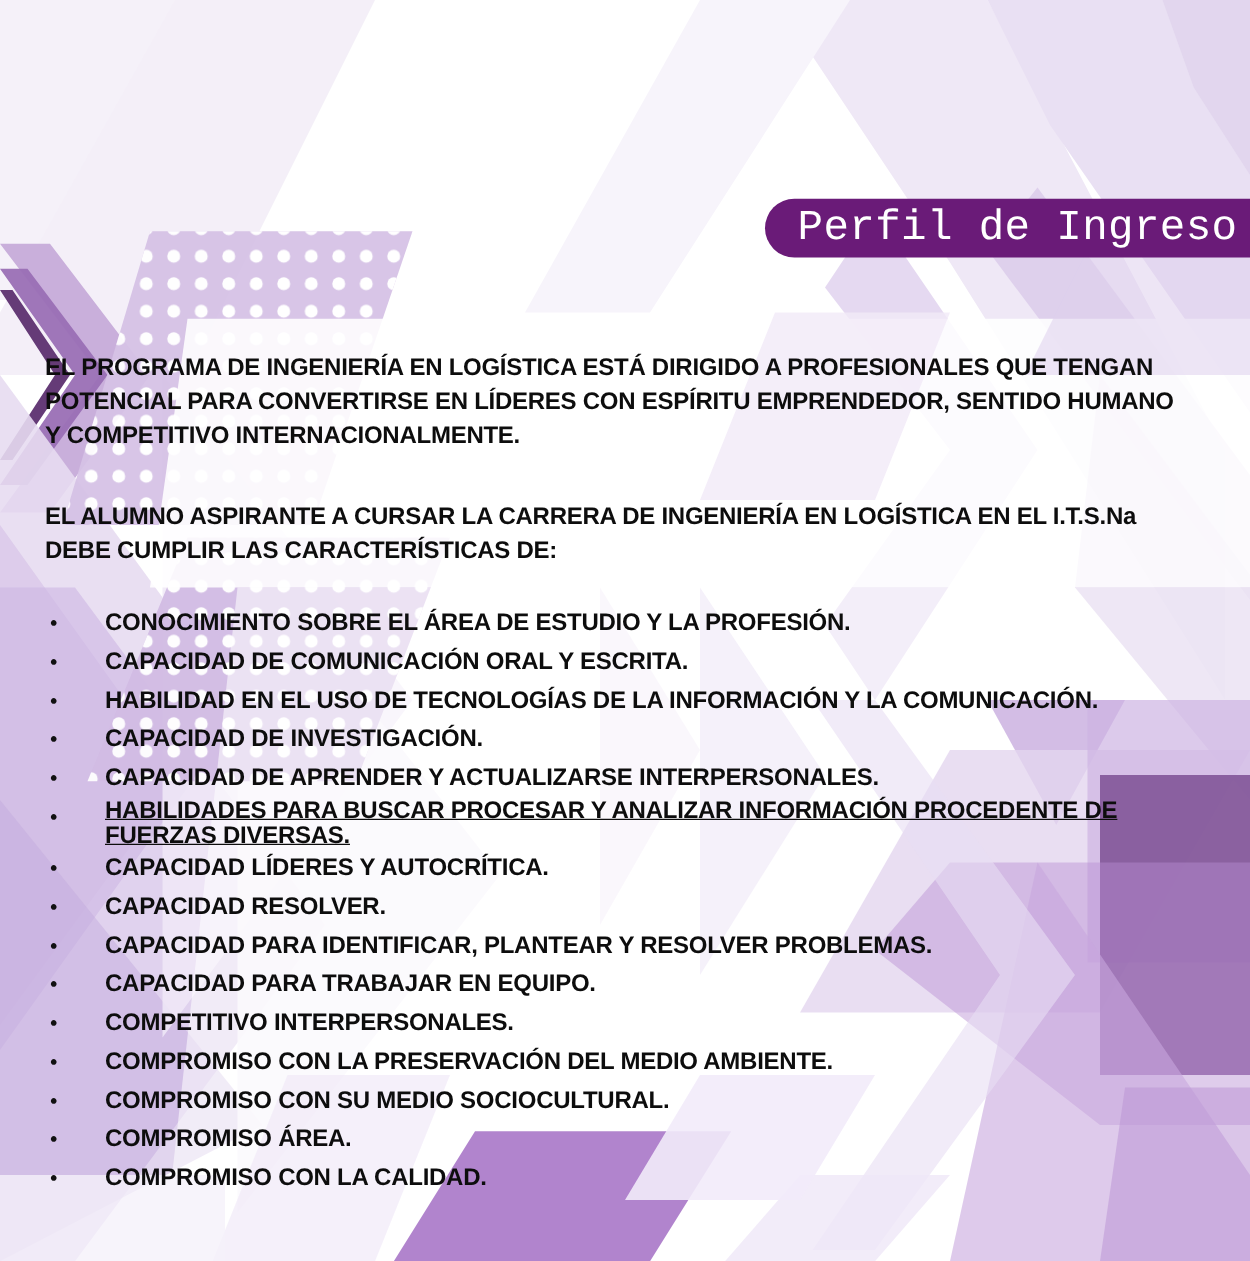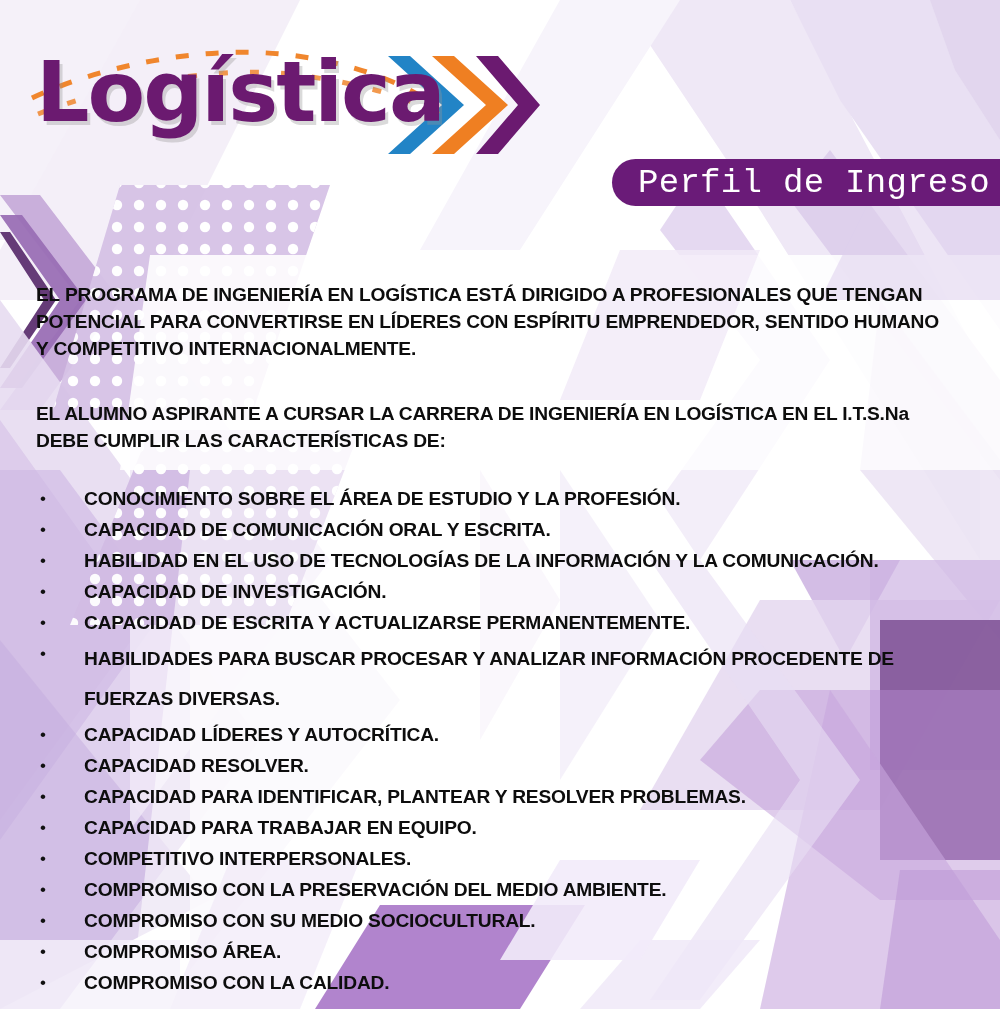--- a/index.html
+++ b/index.html
@@ -100,21 +100,21 @@
     flex:1 1 auto;
     font-family:"Liberation Sans","DejaVu Sans",sans-serif;
     font-weight:bold;
     font-size:19.2px;
     line-height:30px;
     color:#0d0d0d;
     letter-spacing:-0.2px;
     white-space:pre-line;
     margin-left:12px;
   }
-  .bullet-row.tall .bullet-text{line-height:40px;}
+  .bullet-row.tall .bullet-text{line-height:20px;text-decoration:underline;}
 </style>
 </head>
 <body>
 
 <div id="slide">
 
   <div class="bg">
     <svg width="1000" height="1009" viewBox="0 0 1000 1009" xmlns="http://www.w3.org/2000/svg">
       <defs>
         <pattern id="dots" width="22" height="22" patternUnits="userSpaceOnUse">
@@ -184,37 +184,20 @@
         <polygon points="560,860 700,860 640,960 500,960" fill="#f2ebf9" opacity=".9"></polygon>
         <polygon points="230,860 360,860 300,1009 170,1009" fill="#efe8f7" opacity=".65"></polygon>
         <polygon points="0,940 180,940 180,1009 0,1009" fill="#f5f1fa" opacity=".8"></polygon>
 
         <polygon points="560,470 660,620 560,780" fill="#ece3f5" opacity=".5"></polygon>
         <polygon points="480,470 560,600 480,740" fill="#f3edf9" opacity=".45"></polygon>
       </g>
     </svg>
   </div>
 
-  <div id="logo-block">
-
-    <svg id="logo-dashes" width="420" height="120" viewBox="0 0 420 120" xmlns="http://www.w3.org/2000/svg">
-      <g stroke="#ef7f22" stroke-width="5" stroke-linecap="butt" fill="none">
-        <path d="M2,58 C70,26 170,6 250,14 C320,21 370,42 400,62" stroke-dasharray="13 17" opacity=".95"></path>
-        <path d="M8,74 C80,46 180,26 258,34 C330,42 380,58 412,76" stroke-dasharray="9 22" opacity=".8"></path>
-      </g>
-    </svg>
-
-    <div id="logo-word">Logística</div>
-
-    <svg id="logo-chevrons" width="152" height="118" viewBox="0 0 152 118" xmlns="http://www.w3.org/2000/svg">
-      <polygon points="0,10 22,10 76,59 22,108 0,108 54,59" fill="#2284c6"></polygon>
-      <polygon points="44,10 66,10 120,59 66,108 44,108 98,59" fill="#ef7f22"></polygon>
-      <polygon points="88,10 110,10 152,59 110,108 88,108 130,59" fill="#6b1a70"></polygon>
-    </svg>
-  </div>
 
   <div id="title-banner">
     <span id="title-banner-text">Perfil de Ingreso</span>
   </div>
 
   <div id="content">
 
     <div class="para" id="para-1">EL PROGRAMA DE INGENIERÍA EN LOGÍSTICA ESTÁ DIRIGIDO A PROFESIONALES QUE TENGAN
 POTENCIAL PARA CONVERTIRSE EN LÍDERES CON ESPÍRITU EMPRENDEDOR, SENTIDO HUMANO
 Y COMPETITIVO INTERNACIONALMENTE.</div>
@@ -235,21 +218,21 @@
         <div class="bullet-row">
           <span class="bullet-dot">•</span>
           <span class="bullet-text">HABILIDAD EN EL USO DE TECNOLOGÍAS DE LA INFORMACIÓN Y LA COMUNICACIÓN.</span>
         </div>
         <div class="bullet-row">
           <span class="bullet-dot">•</span>
           <span class="bullet-text">CAPACIDAD DE INVESTIGACIÓN.</span>
         </div>
         <div class="bullet-row">
           <span class="bullet-dot">•</span>
-          <span class="bullet-text">CAPACIDAD DE ESCRITA Y ACTUALIZARSE PERMANENTEMENTE.</span>
+          <span class="bullet-text">CAPACIDAD DE APRENDER Y ACTUALIZARSE INTERPERSONALES.</span>
         </div>
         <div class="bullet-row tall">
           <span class="bullet-dot">•</span>
           <span class="bullet-text">HABILIDADES PARA BUSCAR PROCESAR Y ANALIZAR INFORMACIÓN PROCEDENTE DE
  FUERZAS DIVERSAS.</span>
         </div>
         <div class="bullet-row">
           <span class="bullet-dot">•</span>
           <span class="bullet-text">CAPACIDAD LÍDERES Y AUTOCRÍTICA.</span>
         </div>

